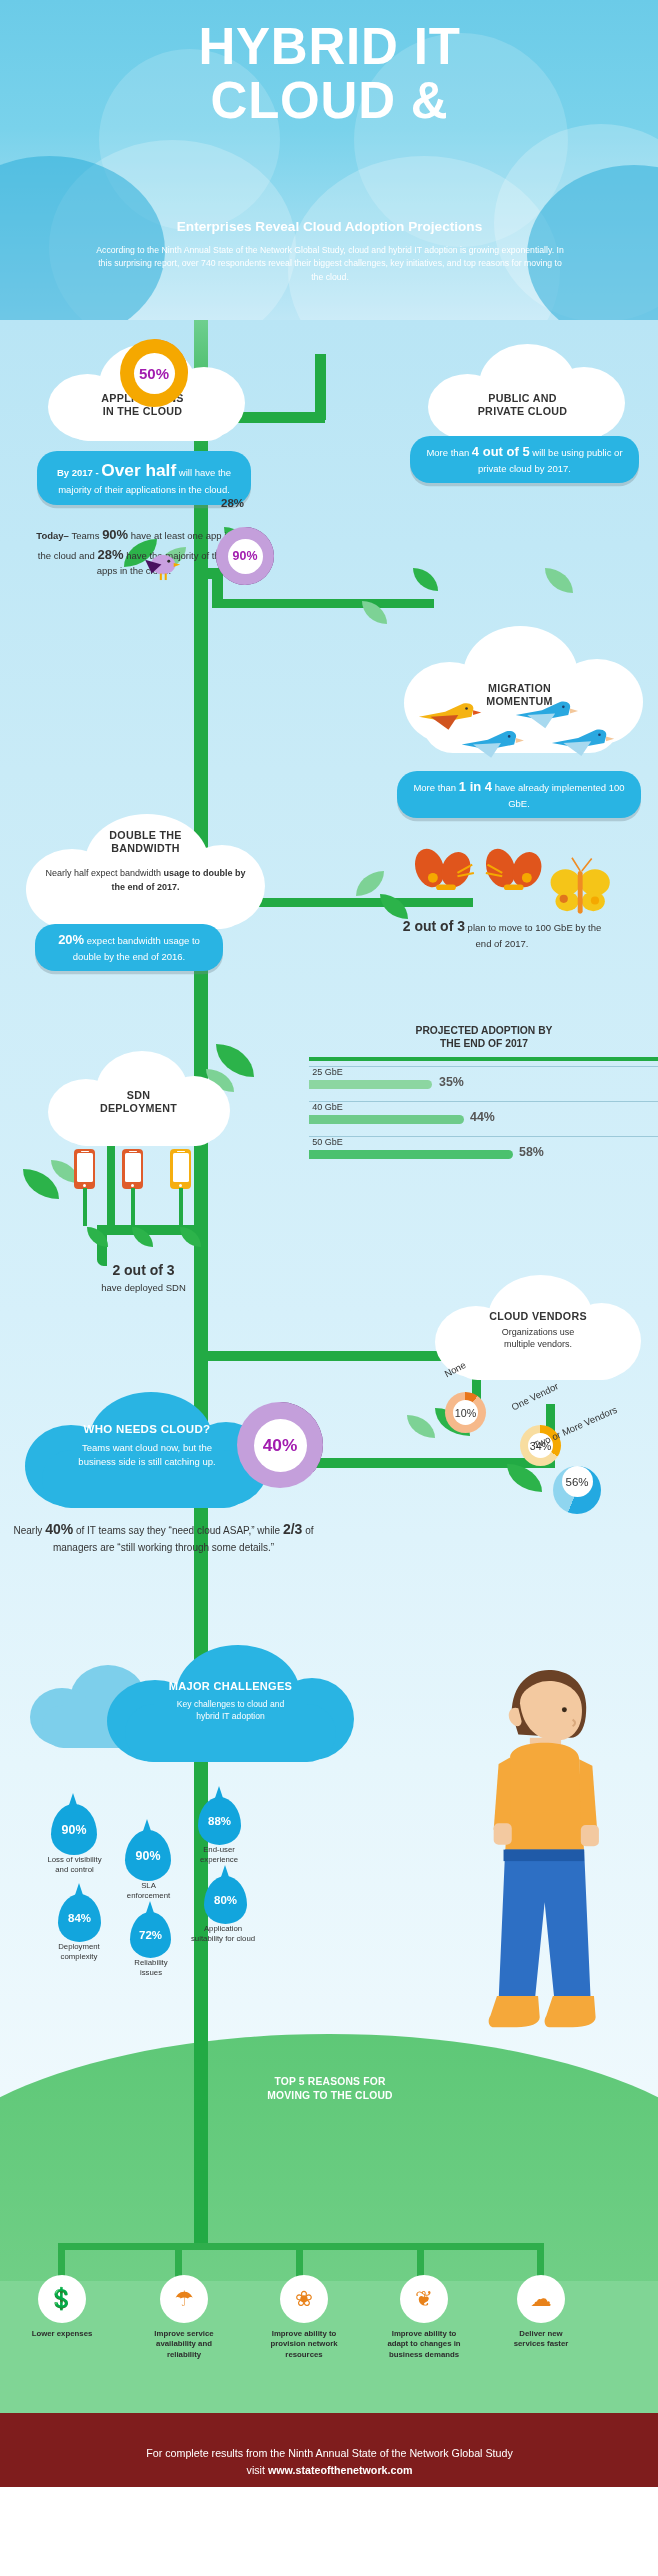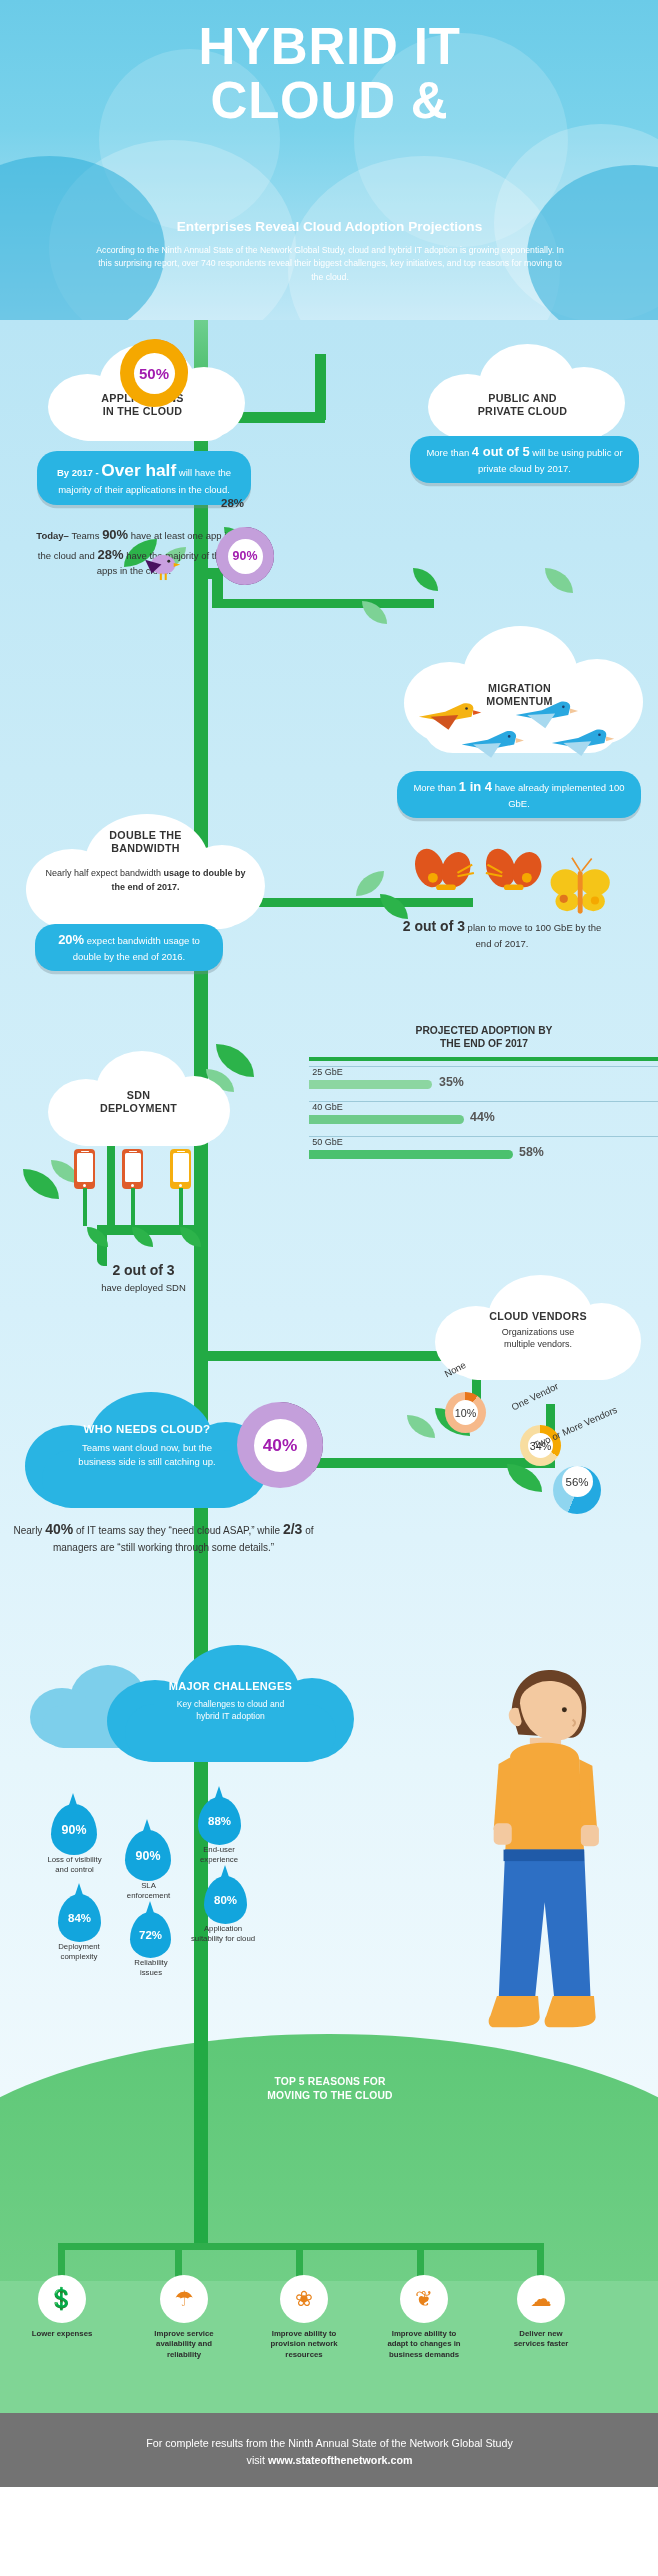--- a/index.html
+++ b/index.html
@@ -129,22 +129,22 @@
   }
   .reason { position:absolute; width:124px; text-align:center; }
   .reason .circle {
     width:48px; height:48px; border-radius:50%; background:#fff; margin:0 auto 5.8px auto;
     display:flex; align-items:center; justify-content:center; font-size:21.4px;
   }
   .reason .rlabel { font-size:7.8px; font-weight:bold; color:#2c2c2c; line-height:1.35; }
 
   
   .footer-blue {
-    position:absolute; left:0; top:2413px; width:659px; height:74px; background:#737373;
-    color:#fff; text-align:center; padding-top:22px; font-size:10.7px; line-height:1.6;
+    position:absolute; left:0; top:2413px; width:659px; height:74px; background:#7f1d1d;
+    color:#fff; text-align:center; padding-top:32px; font-size:10.7px; line-height:1.6;
   }
   .footer-blue b { font-weight:bold; }
   .footer-white { position:absolute; left:0; top:2487px; width:659px; height:89px; background:#fff; }
 
   .bird { position:absolute; }
   .person { position:absolute; }
 </style>
 </head>
 <body>
 

